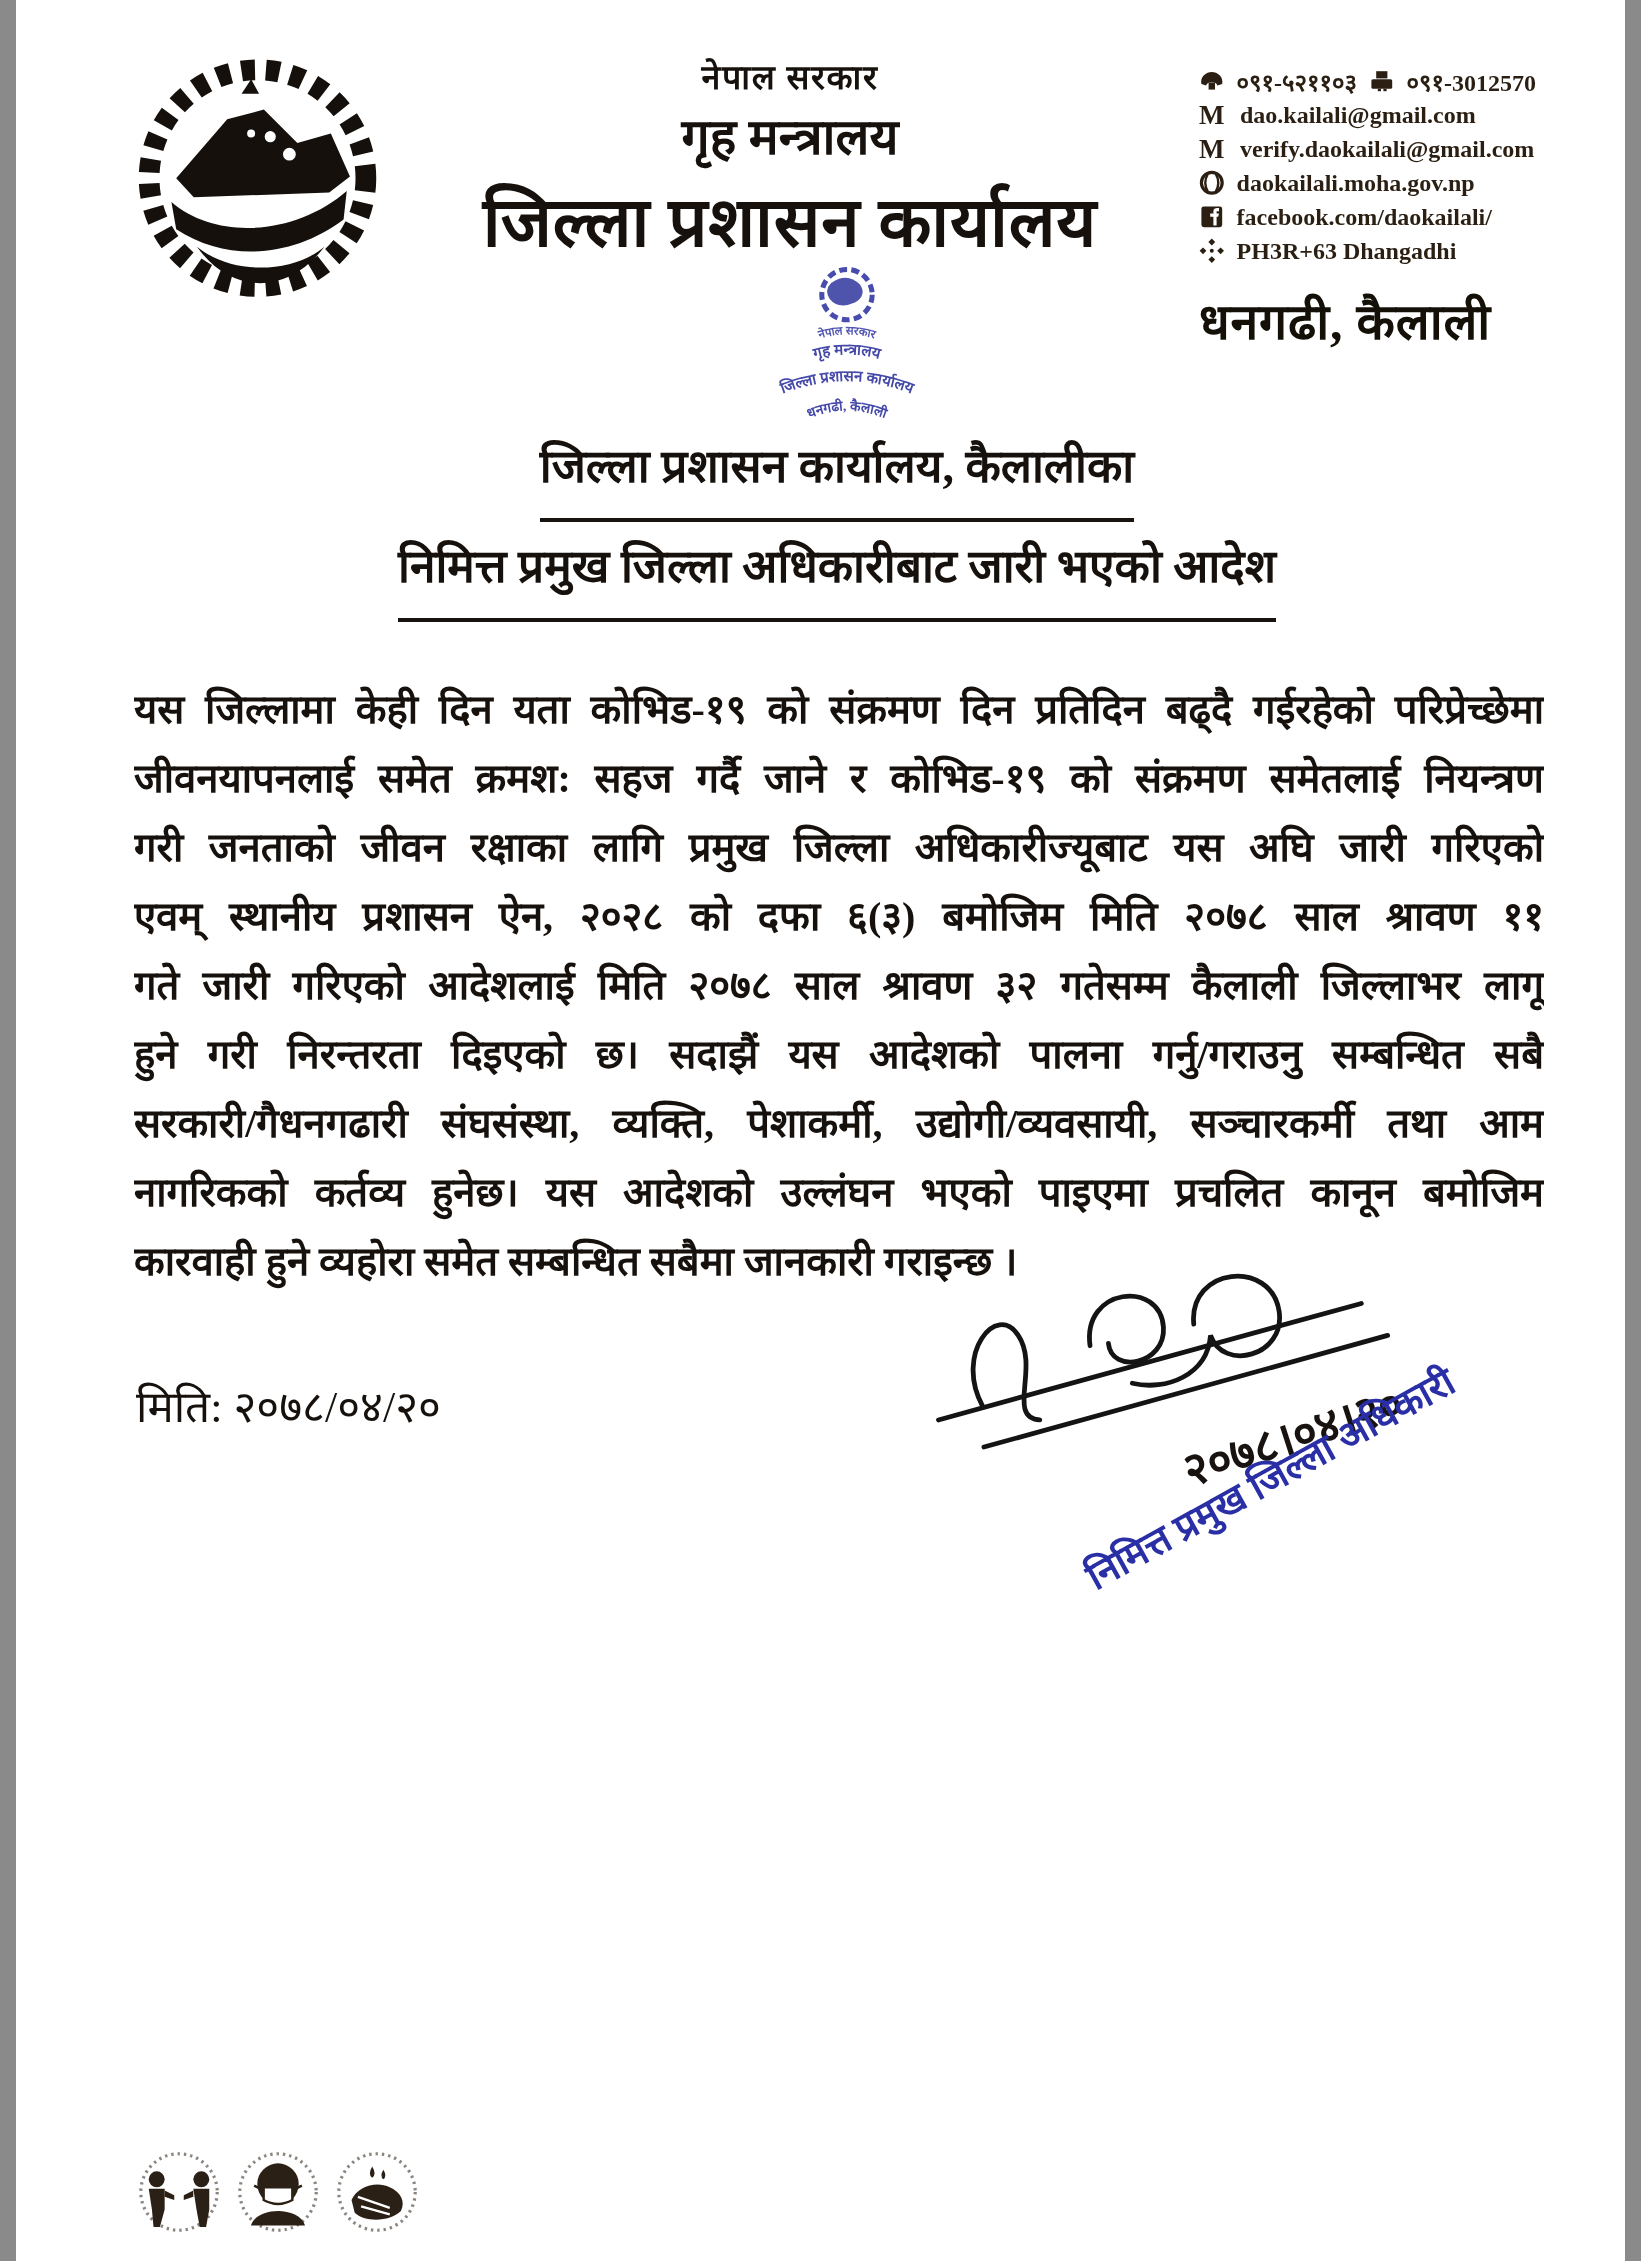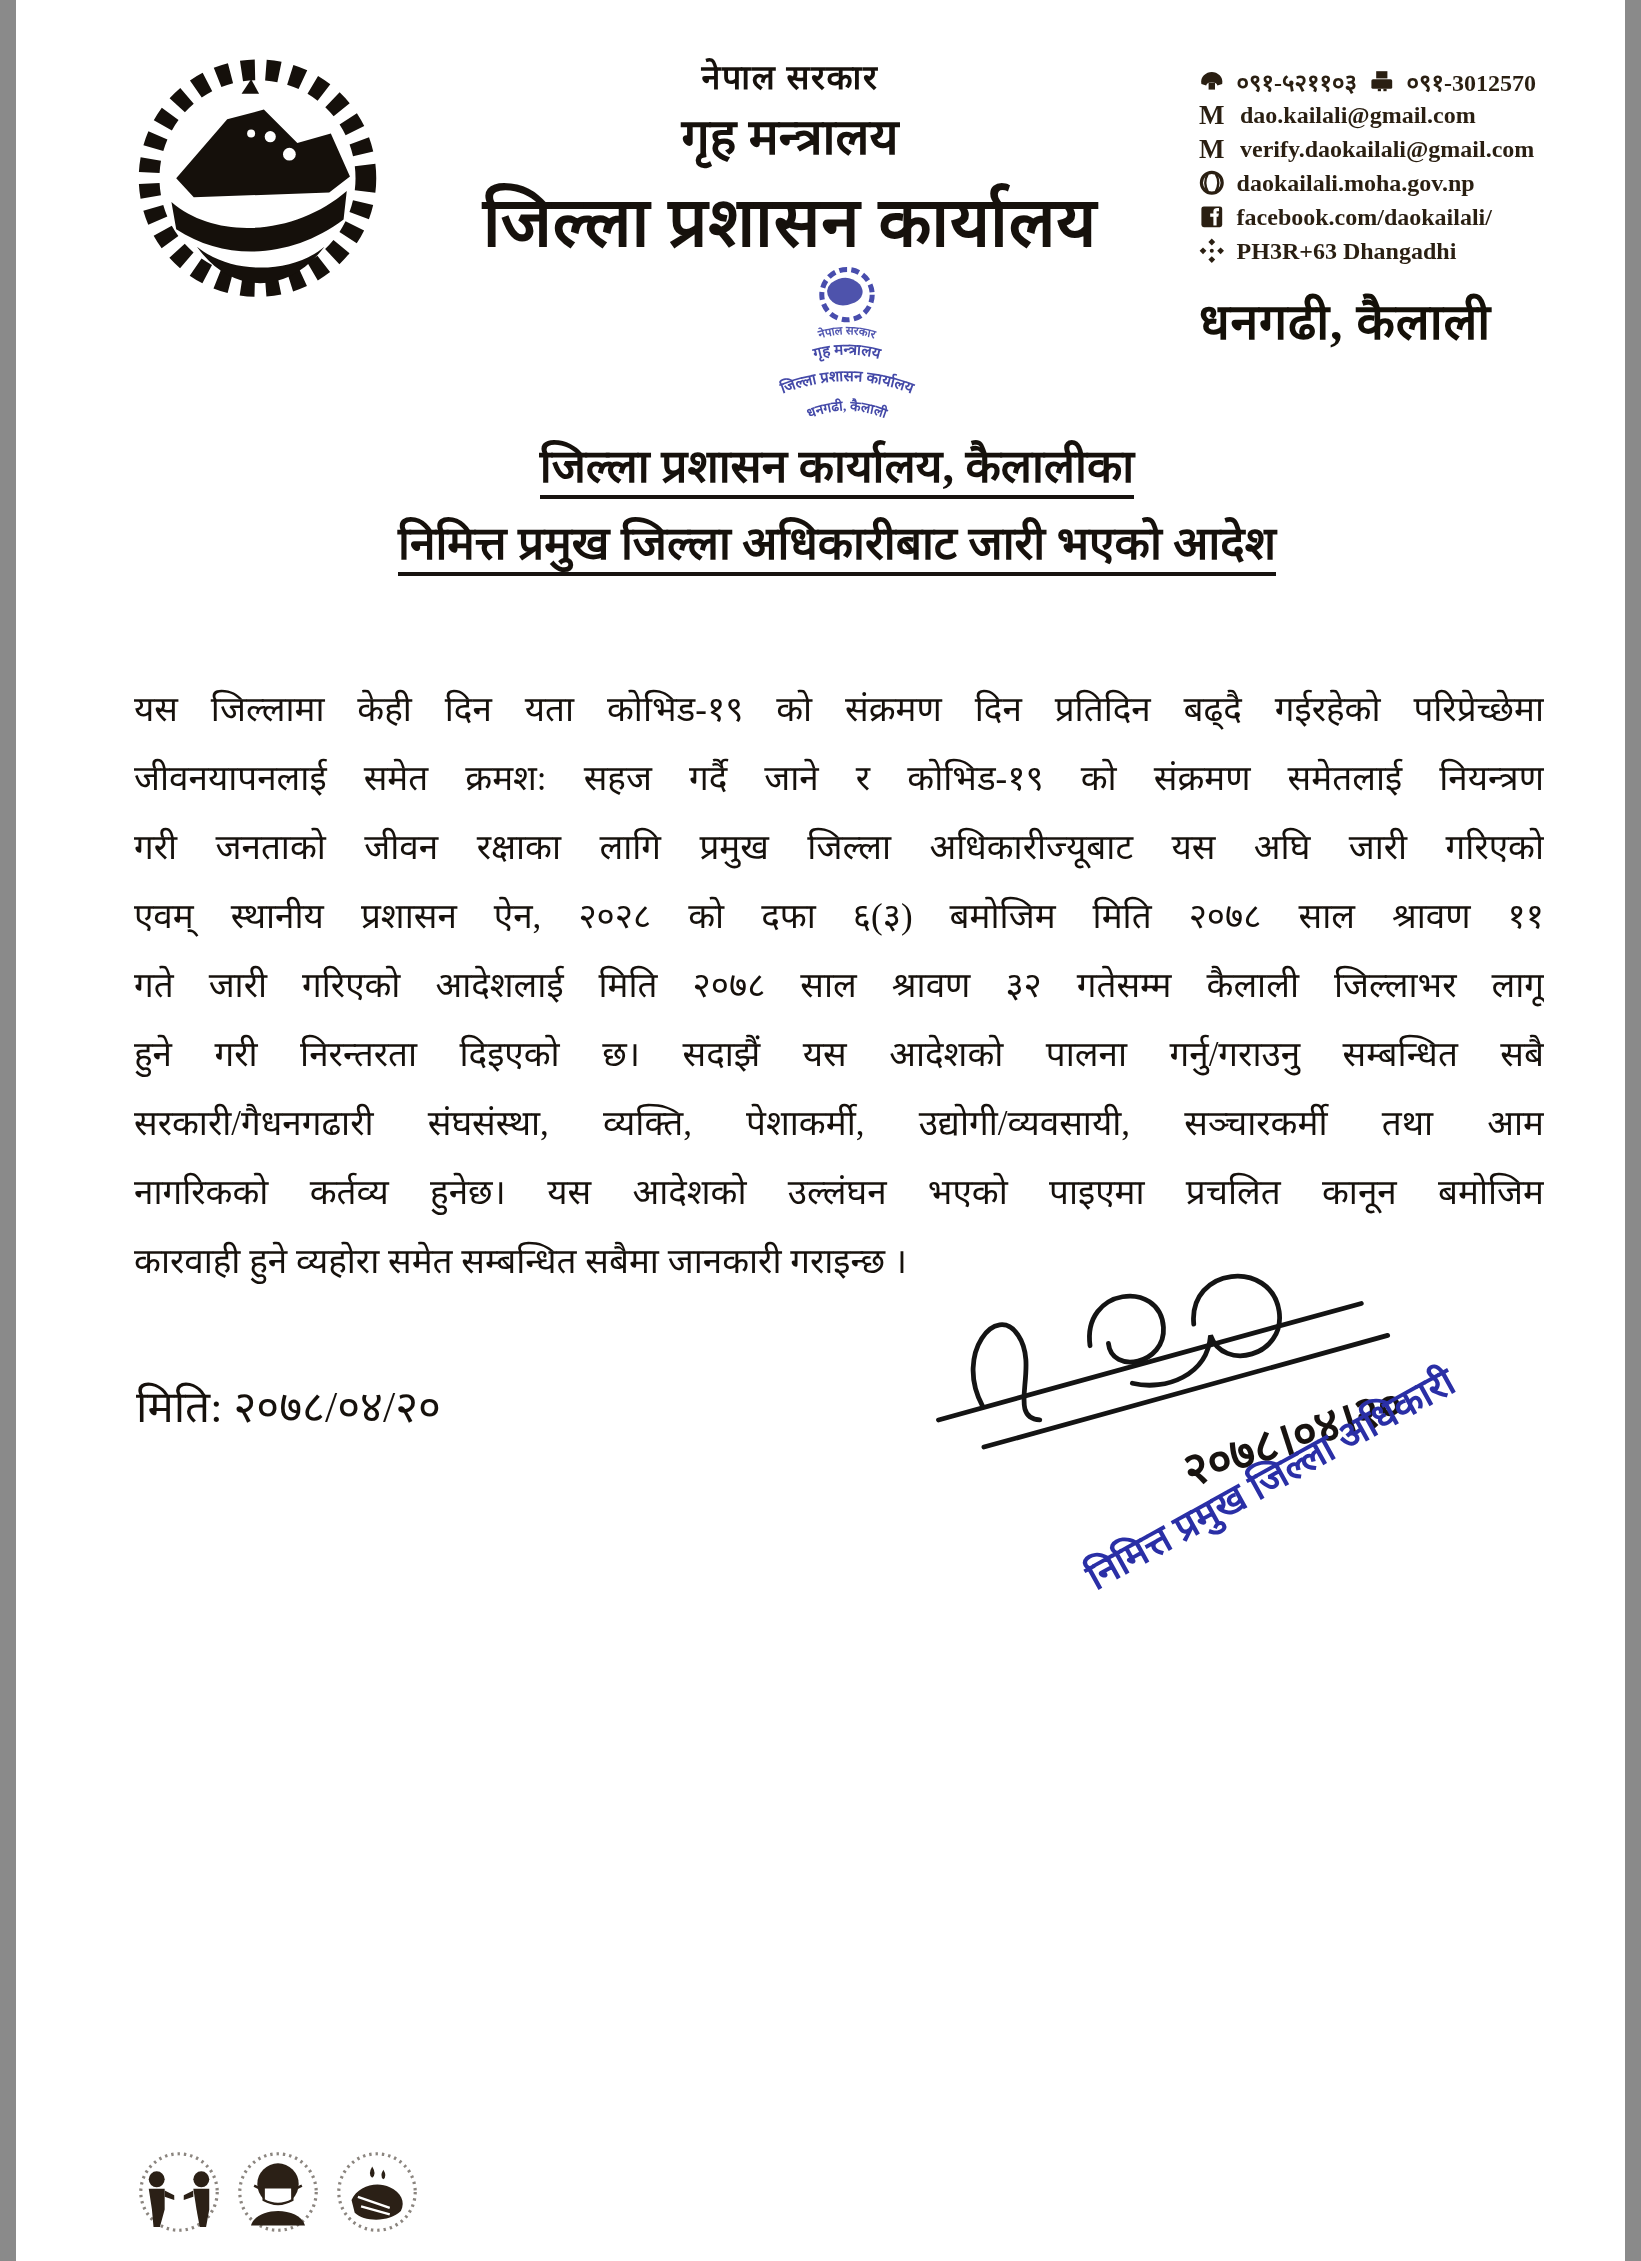--- a/index.html
+++ b/index.html
@@ -22,26 +22,26 @@
   .c-row{display:flex;align-items:center;gap:12px;height:34px;
          font-size:24px;font-weight:700;color:#2a1f12;white-space:nowrap;}
   .c-row svg{flex:0 0 auto;}
   .m-ico{font-weight:900;font-size:27px;line-height:24px;color:#2a1f12;width:29px;display:inline-block;}
   .location{font-size:50px;font-weight:700;color:#141008;margin-top:17.6px;letter-spacing:0.8px;}
   
   .round-seal{position:absolute;left:723px;top:252px;width:216px;height:212px;}
   
   .titles{position:absolute;left:0;top:433px;width:1642px;text-align:center;}
   .t-line{display:inline-block;font-size:46px;font-weight:700;
-          border-bottom:4.8px solid #171310;padding-bottom:0;}
+          border-bottom:4.8px solid #171310;padding-bottom:23px;}
   .t2{margin-top:11.2px;}
   
   .body-text{position:absolute;left:118px;top:675px;width:1410px;}
   .bline{width:1410px;height:69px;line-height:69px;overflow:hidden;
-         font-size:35px;font-weight:400;
+         font-size:40px;font-weight:700;
          text-align:justify;text-align-last:justify;}
   .bline.last{text-align-last:left;}
   
   .date-line{position:absolute;left:120px;top:1375px;font-size:44px;font-weight:400;}
   .sign-svg{position:absolute;left:910px;top:1246px;width:735px;height:375px;}
   
   .foot-icons{position:absolute;left:120px;top:2149px;display:flex;gap:12.8px;}
 </style>
 </head>
 <body>

